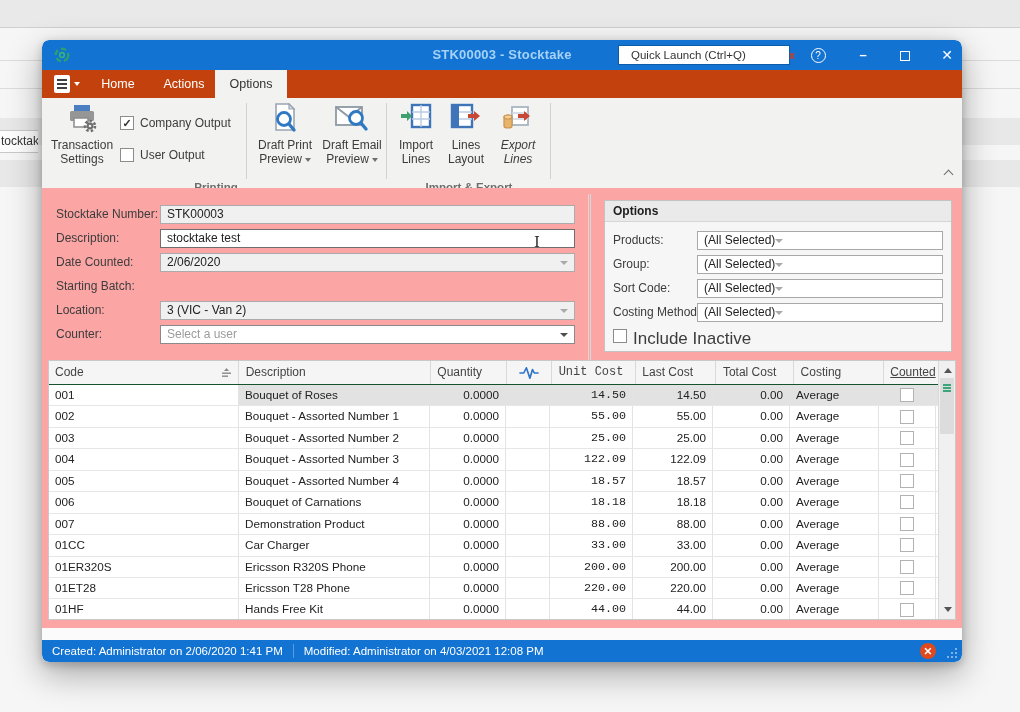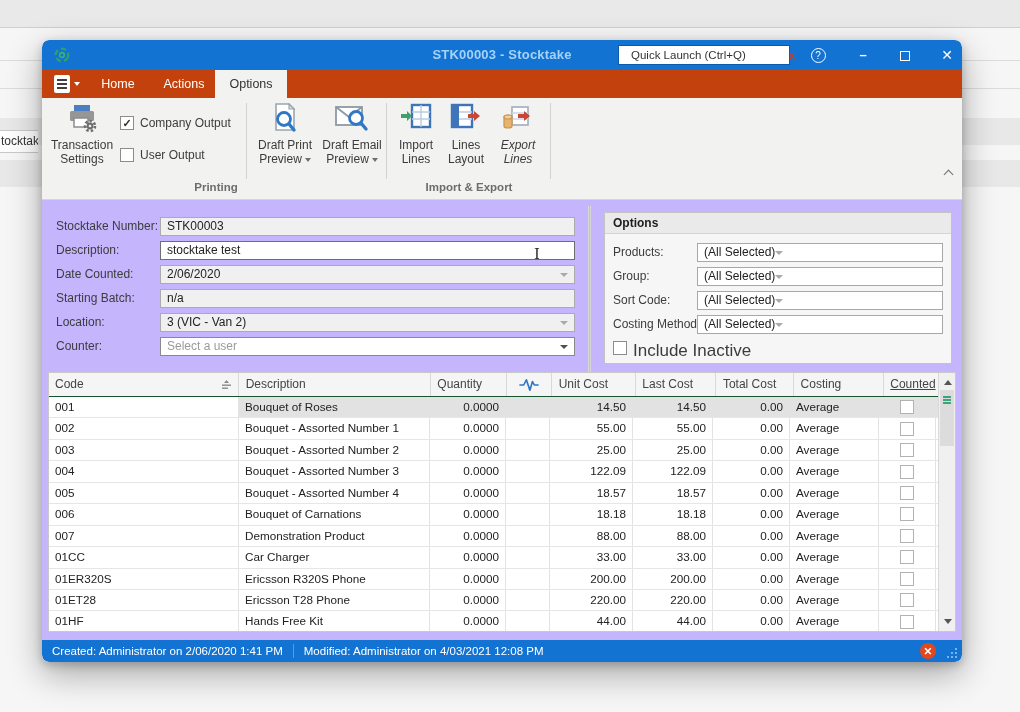--- a/index.html
+++ b/index.html
@@ -56,21 +56,21 @@
   .rbtn .ricon { height:34px; display:flex; align-items:flex-start; justify-content:center; padding-top:2px; }
   .rbtn .rlabel { line-height:14px; margin-top:3px; }
   .caret-sm { display:inline-block; width:0; height:0; border-left:3.5px solid transparent; border-right:3.5px solid transparent; border-top:4px solid #6f6f6f; vertical-align:middle; margin-left:3px; }
   .rcheck-row { position:absolute; display:flex; align-items:center; font-size:12px; color:#3c3c3c; }
   .cbox { width:14px; height:14px; background:#fff; border:1px solid #8c8c8c; margin-right:6px; text-align:center; line-height:12px; font-size:11px; color:#333; font-weight:bold; }
   .rib-caption { position:absolute; top:81px; height:17px; line-height:17px; text-align:center; font-size:11.5px; font-weight:bold; color:#6d6d6d; }
   .collapse-chevron { position:absolute; left:902px; top:70px; width:9px; height:9px; }
   .collapse-chevron::before { content:""; position:absolute; left:1px; top:3px; width:6px; height:6px; border-top:1.6px solid #6d6d6d; border-left:1.6px solid #6d6d6d; transform:rotate(45deg); }
 
   
-  .winbody { position:absolute; left:0; top:160px; width:100%; height:440px; background:#c4b5fd;padding-left:8px; }
+  .winbody { position:absolute; left:0; top:148px; width:100%; height:440px; background:#fca5a5;padding-left:8px; }
   .frm-label { position:absolute; left:14px; font-size:12px; color:#3c3c3c; line-height:19px; }
   .frm-field { position:absolute; left:118px; width:415px; height:19px; font-size:12px; line-height:17px; padding:0 6px; border:1px solid #ababab; background:#f0f0f0; color:#222; display:flex; align-items:center; }
   .frm-field.editable { background:#fff; border-color:#6e6e6e; }
   .frm-field.placeholder { background:#fff; border-color:#8a8a8a; color:#9b9b9b; }
   .frm-field .ftext { flex:1; overflow:hidden; white-space:nowrap; }
   .dd-caret { width:0; height:0; border-left:4px solid transparent; border-right:4px solid transparent; border-top:4.5px solid #a9a9a9; }
   .dd-caret.dark { border-top-color:#4f4f4f; }
   .ibeam { position:absolute; left:492px; top:45px; font-family:"DejaVu Serif", serif; font-size:15px; color:#2b2b2b; z-index:5; }
   .splitter { position:absolute; left:546px; top:6px; height:196px; width:3px; border-left:1px solid #d8d8d8; border-right:1px solid #d8d8d8; }
 
@@ -82,21 +82,21 @@
   .opt-check { position:absolute; left:8px; top:128px; display:flex; align-items:flex-start; font-size:17px; color:#3c3c3c; }
 
   
   .grid { position:absolute; left:6px; top:172px; width:908px; height:260px; border:1px solid #c9c9c9; background:#fff; overflow:hidden; }
   .ghead { display:flex; height:24px; background:#f5f5f5; border-bottom:1px solid #14532d;justify-content:space-between; }
   .ghead .gcell { font-size:12px; color:#444; line-height:23px; border-right:1px solid #d9d9d9; padding:0 6px; display:flex; align-items:center; }
   .grow { display:flex; height:21.45px; border-bottom:1px solid #e6e6e6; background:#fff; }
   .grow.selected .gcell { background:#e2e2e2; }
   .grow.selected .gcell.focuscell { background:#fff; }
   .gcell { font-size:11.7px; color:#222; line-height:20px; border-right:1px solid #e3e3e3; padding:0 6px; overflow:hidden; white-space:nowrap; }
-  .c0{width:190px;} .c1{width:191px;} .c2{width:76px;} .c3{width:44px;} .c4{width:83px;}
+  .c0{width:190px;} .c1{width:191px;} .c2{width:76px;} .c3{width:44px;} .c4{width:83px;font-family:Liberation Mono, monospace;}
   .c5{width:80px;} .c6{width:77px;} .c7{width:89px;} .c8{width:57px;text-decoration:underline;} .c9{width:4px; border-right:none;}
   .al{ text-align:left; } .ar{ justify-content:flex-end; text-align:right; } .ac{ justify-content:center; text-align:center; }
   .grow .gcell.ar { display:flex; } .grow .gcell.ac { display:flex; align-items:center; }
   .gcheckbox { width:14px; height:14px; border:1px solid #b2b2b2; background:#fff; margin:auto; }
   .sort-glyph { margin-left:auto; }
   .vscroll { position:absolute; right:0; top:0; width:17px; height:100%; background:#f0f0f0; border-left:1px solid #d9d9d9; }
   .vs-arrow { position:absolute; left:0; width:16px; height:16px; }
   .vs-arrow::before { content:""; position:absolute; left:4.5px; }
   .vs-up { top:1px; } .vs-up::before { top:6px; border-left:4px solid transparent; border-right:4px solid transparent; border-bottom:5px solid #555; }
   .vs-down { bottom:1px; } .vs-down::before { bottom:6px; border-left:4px solid transparent; border-right:4px solid transparent; border-top:5px solid #555; }
@@ -284,23 +284,20 @@
         <span class="ftext">stocktake test</span>
       </div>
 
     <div class="frm-label" style="top:65px;">Date Counted:</div>
     <div class="frm-field" style="top:65px;">
         <span class="ftext">2/06/2020</span>
         <span class="dd-caret"></span>
       </div>
 
     <div class="frm-label" style="top:89px;">Starting Batch:</div>
-    <div class="frm-field" style="top:89px;">
-        <span class="ftext">n/a</span>
-      </div>
 
     <div class="frm-label" style="top:113px;">Location:</div>
     <div class="frm-field" style="top:113px;">
         <span class="ftext">3  (VIC - Van 2)</span>
         <span class="dd-caret"></span>
       </div>
 
     <div class="frm-label" style="top:137px;">Counter:</div>
     <div class="frm-field placeholder" style="top:137px;">
         <span class="ftext">Select a user</span>

